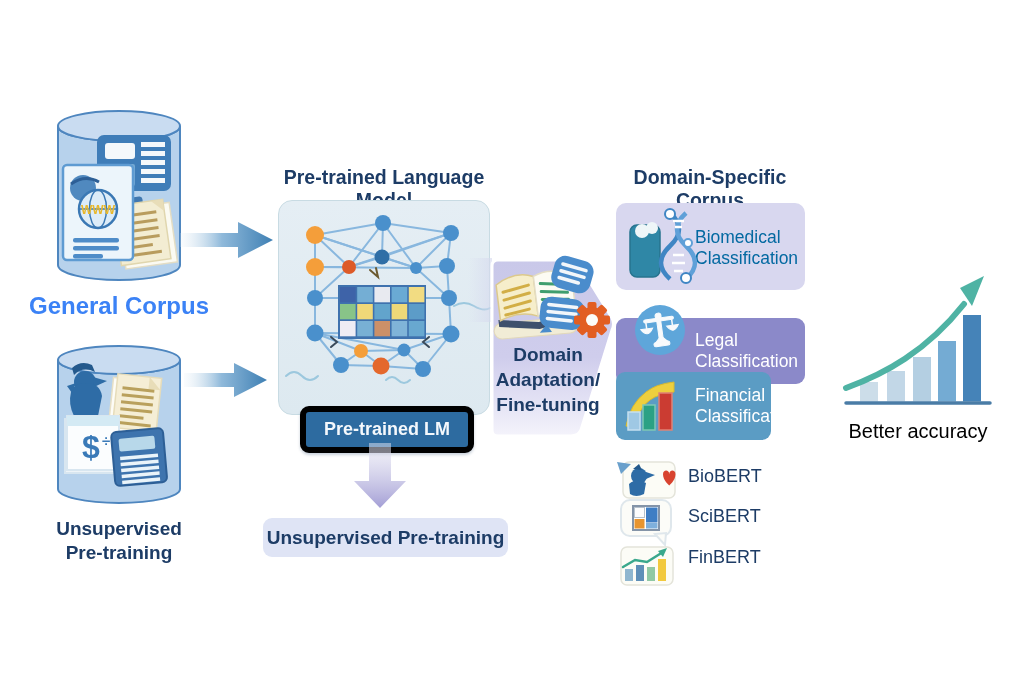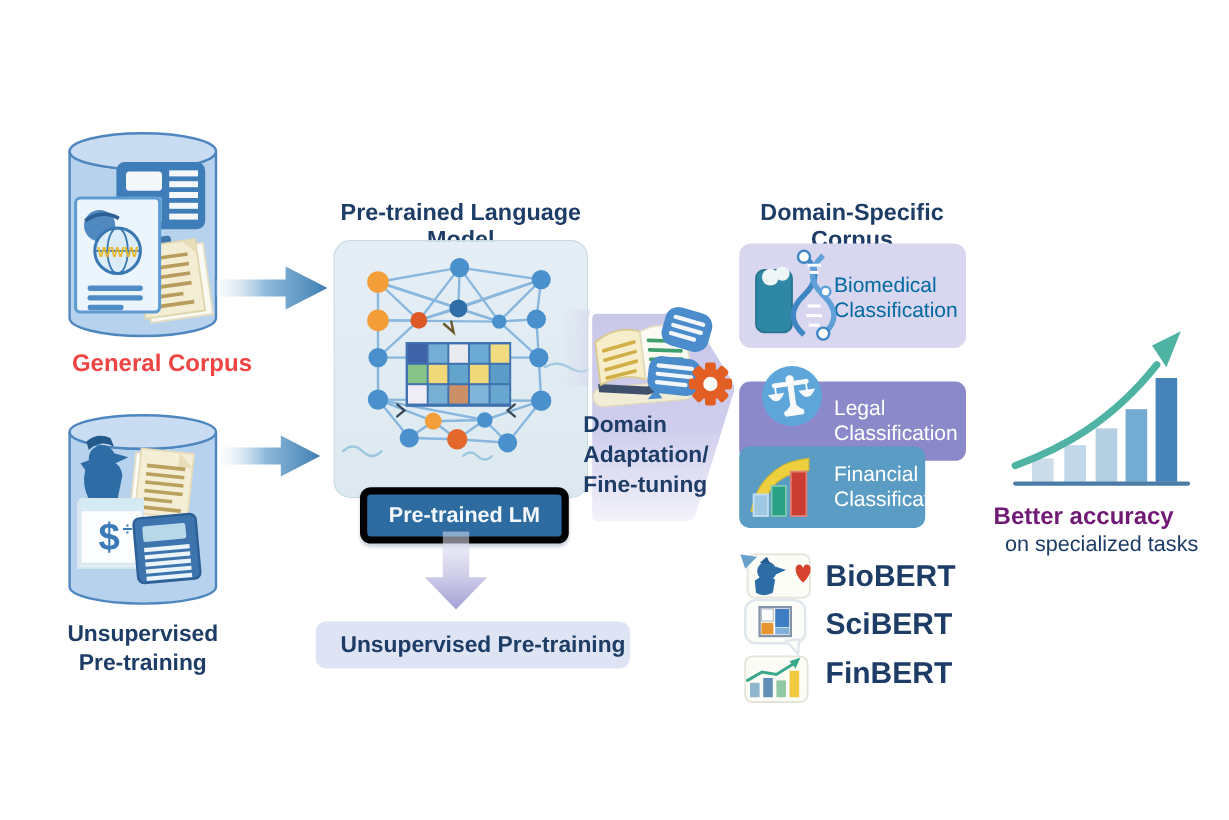--- a/index.html
+++ b/index.html
@@ -1,34 +1,34 @@
 <!DOCTYPE html>
 <html><head>
 <meta charset="utf-8">
 <style>
   html,body{margin:0;padding:0;}
   body{width:1024px;height:683px;background:#ffffff;font-family:"Liberation Sans",sans-serif;}
   .stage{position:relative;width:1024px;height:683px;background:#ffffff;overflow:hidden;}
   .abs{position:absolute;}
   .heading{font-size:19.5px;font-weight:700;text-align:center;color:#1d3c66;}
-  .cyl-label{font-size:20px;font-weight:700;text-align:right;color:#ef4444;}
+  .cyl-label{font-size:24px;font-weight:700;text-align:center;color:#3b82f6;}
   .cyl-label2{font-size:19px;font-weight:600;text-align:center;line-height:24px;color:#1d3c66;}
   .badge{background:#2d6ba0;border:6px solid #000000;border-radius:9px;color:#f4f8fc;
          font-size:18px;font-weight:700;text-align:center;line-height:34px;box-shadow:0 2px 3px rgba(40,70,110,.25);}
   .soft-box{background:#dfe4f5;border-radius:9px;font-size:19px;font-weight:700;text-align:center;
-            line-height:39px;color:#1d3c66;padding-left:17px;}
+            line-height:39px;color:#1d3c66;}
   .nn-box{background:linear-gradient(#e5eef4,#dde9f0);border:1px solid #c8dbe3;border-radius:14px;}
-  .adapt-text{font-size:19px;font-weight:700;line-height:25px;color:#1d3c66;}
+  .adapt-text{font-size:19px;font-weight:700;text-align:center;line-height:25px;color:#1d3c66;}
   .dom-box{border-radius:9px;}
   .dom-box .t{font-size:17.5px;line-height:21px;font-weight:500;}
   .bio-bg{background:#d8d7ef;}
   .legal-bg{background:#8b89c9;}
   .fin-bg{background:#5b9cc4;}
-  .bert-label{font-size:25px;font-weight:700;color:#1d3c66;}
-  .outcome1{font-size:20px;font-weight:700;text-align:left;color:#701a75;}
+  .bert-label{font-size:18px;font-weight:400;color:#1d3c66;}
+  .outcome1{font-size:20px;font-weight:400;text-align:center;color:#000000;}
   .outcome2{font-size:18px;font-weight:400;text-align:center;color:#1d3c66;}
   .bridge{background:linear-gradient(to right, rgba(216,232,243,0), #d6d9ee);opacity:.65;}
   svg{display:block;overflow:visible;}
 </style>
 </head>
 <body>
 
 <div class="stage">
 
   <svg class="abs" style="left:55px;top:104px;" width="128" height="192" viewBox="0 0 128 192">
@@ -434,15 +434,14 @@
       <rect x="51" y="111" width="18" height="30.5" fill="#c2d7e7"></rect>
       <rect x="77" y="97" width="18" height="44.5" fill="#b4cfe2"></rect>
       <rect x="102" y="81" width="18" height="60.5" fill="#74abd3"></rect>
       <rect x="127" y="55" width="18" height="86.5" fill="#4583b8"></rect>
     </g>
     <line x1="10" y1="143" x2="154" y2="143" stroke="#4a7ca6" stroke-width="3.5" stroke-linecap="round"></line>
     <path d="M10,128 C48,114 90,92 128,44" stroke="#4fb3a4" stroke-width="6" fill="none" stroke-linecap="round"></path>
     <polygon points="148,16 124,28 136,46" fill="#4fb3a4"></polygon>
   </svg>
   <div class="abs outcome1" style="left:828px;top:420px;width:180px;">Better accuracy</div>
-  <div class="abs outcome2" style="left:820px;top:443px;width:196px;">on specialized tasks</div>
 
 </div>
 
 </body></html>

